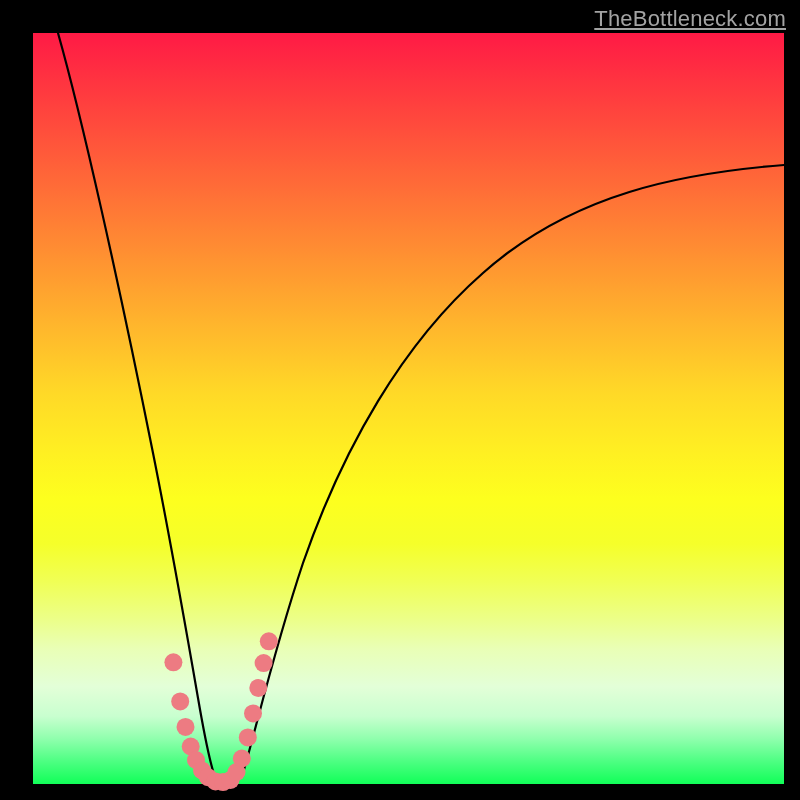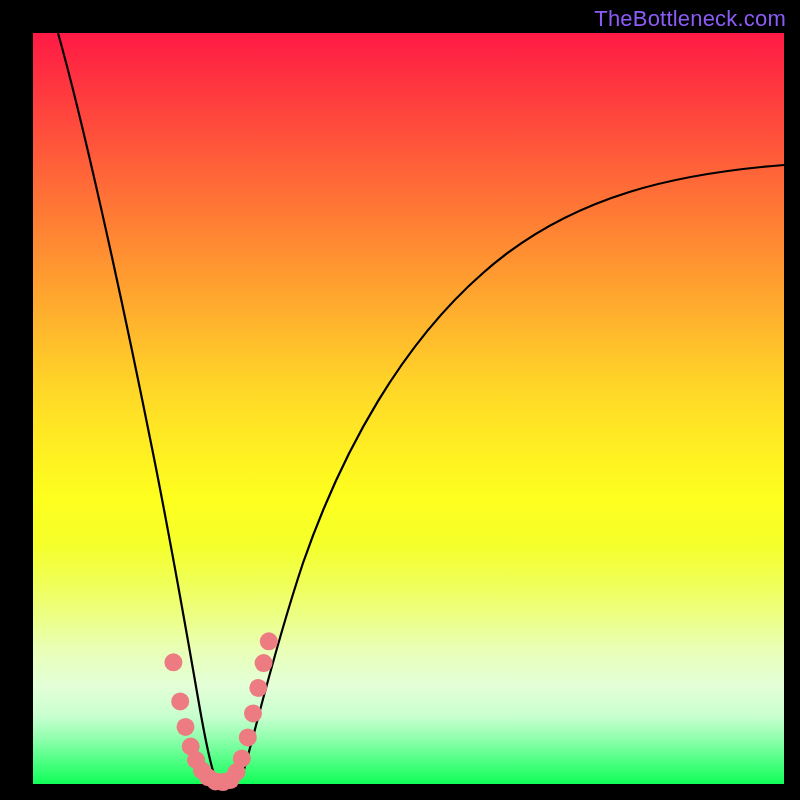--- a/index.html
+++ b/index.html
@@ -47,25 +47,26 @@
       #c8ffcf 91%,
       #8fffad 94%,
       #4dff82 97%,
       #11ff58 100%
     );
   }
   .attribution {
     position: absolute;
     top: 6px;
     right: 14px;
-    color: #8b5cf6;
+    color: #a3a3a3;
     font-size: 22px;
     font-weight: 400;
     letter-spacing: 0.2px;
     white-space: nowrap;
+    text-decoration: underline;
   }
   svg.curves {
     position: absolute;
     left: 0; top: 0;
     width: 751px;
     height: 751px;
     overflow: visible;
   }
   .curve {
     fill: none;

